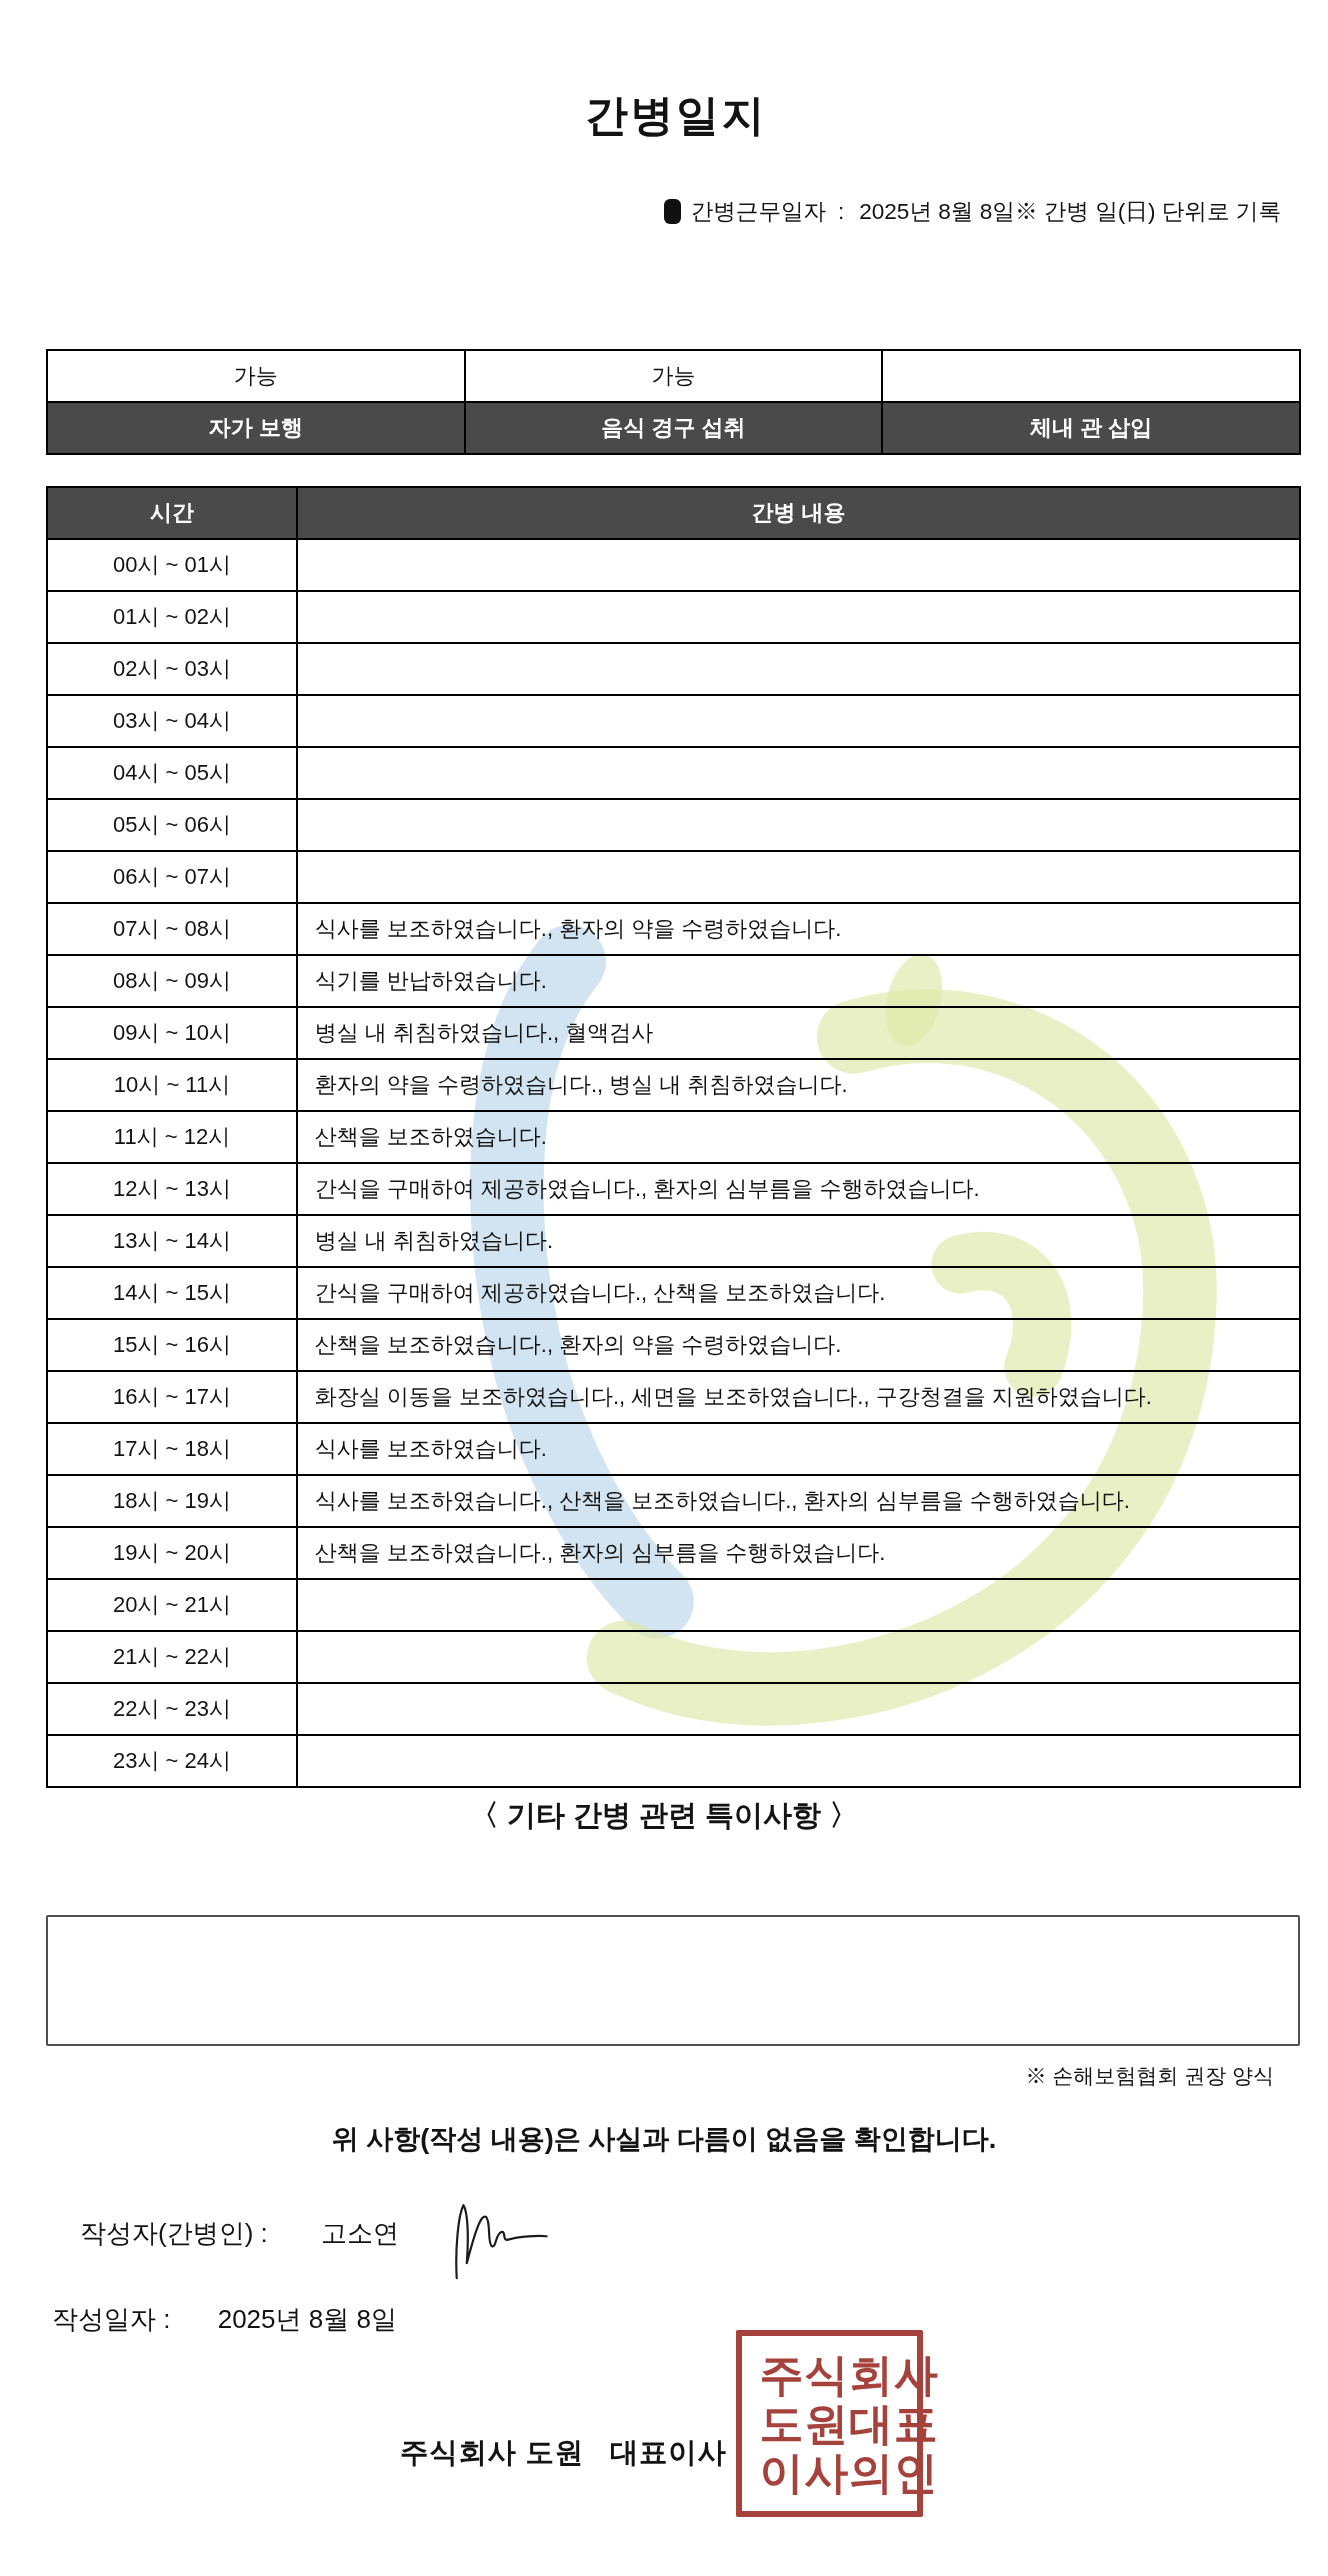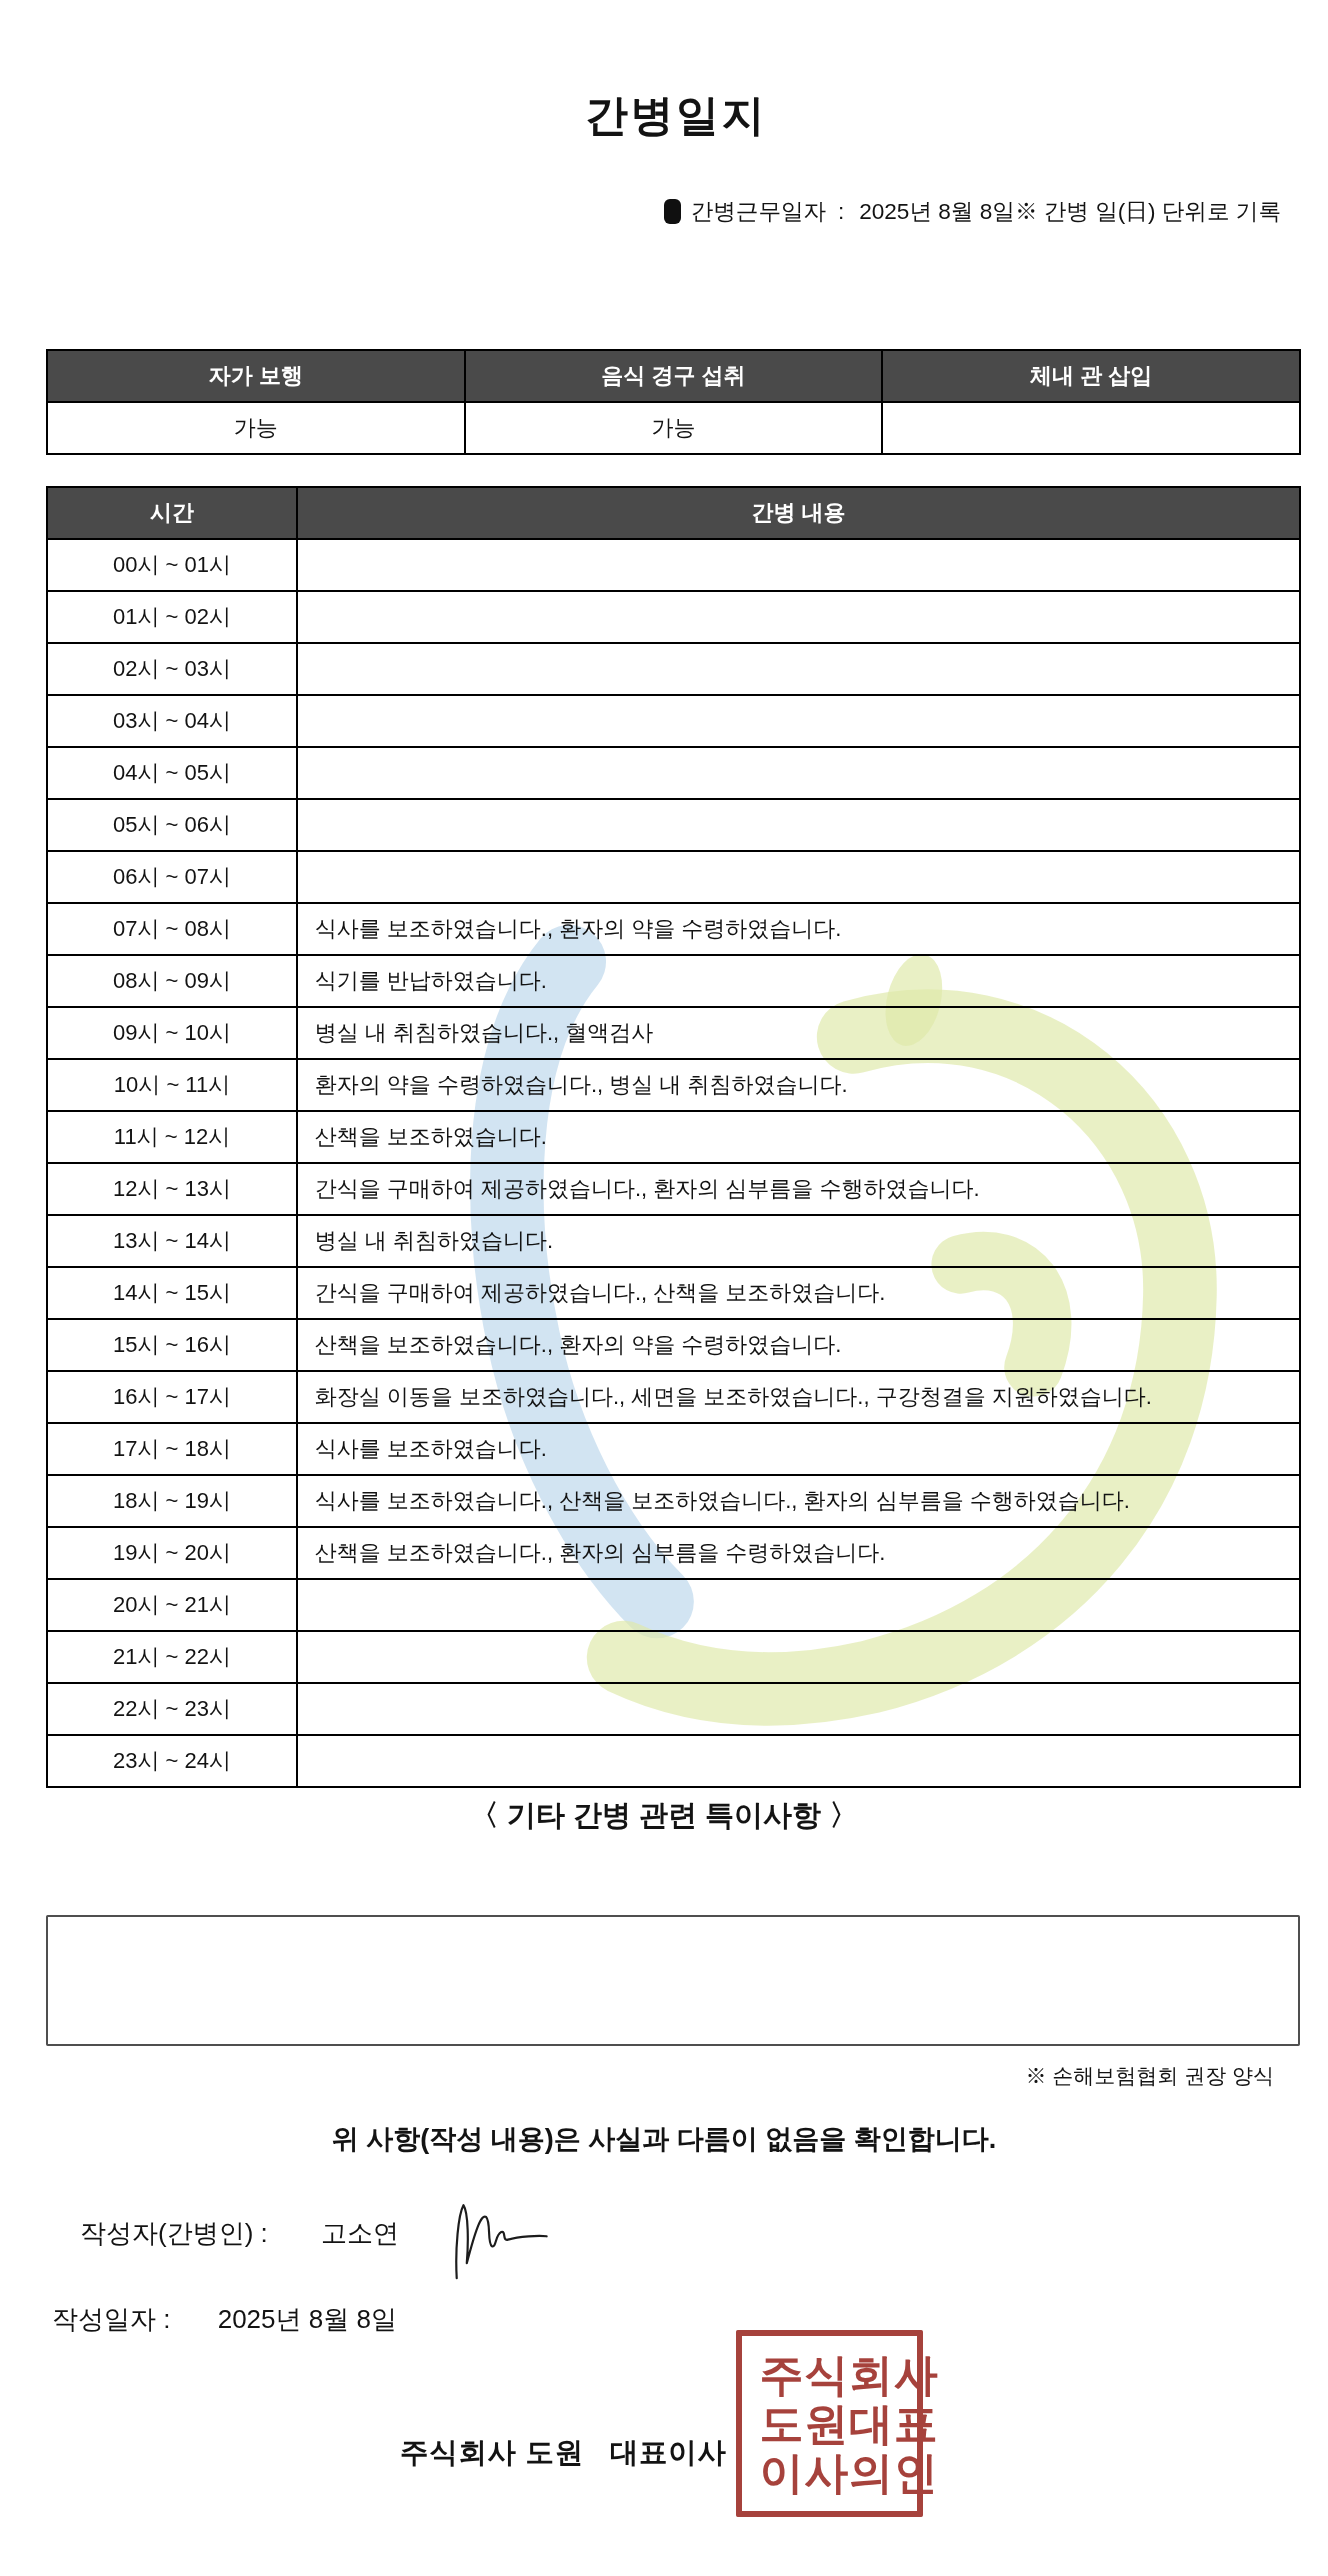--- a/index.html
+++ b/index.html
@@ -104,28 +104,28 @@
       <span class="meta-sep">:</span>
       <span>2025년 8월 8일</span>
     </div>
     <div>※ 간병 일(日) 단위로 기록</div>
   </div>
 
 
   <table class="grid t-status">
     <tbody>
         <tr>
+      <td>가능</td>
+      <td>가능</td>
+      <td></td>
+    </tr>
+    <tr>
       <th>자가 보행</th>
       <th>음식 경구 섭취</th>
       <th>체내 관 삽입</th>
-    </tr>
-    <tr>
-      <td>가능</td>
-      <td>가능</td>
-      <td></td>
     </tr>
   </tbody>
     </table>
 
   <table class="grid t-care">
     <colgroup>
         <col style="width:250px">
         <col>
       </colgroup>
     <thead>
@@ -206,21 +206,21 @@
         <tr>
           <td>17시 ~ 18시</td>
           <td class="care-content">식사를 보조하였습니다.</td>
         </tr>
         <tr>
           <td>18시 ~ 19시</td>
           <td class="care-content">식사를 보조하였습니다., 산책을 보조하였습니다., 환자의 심부름을 수행하였습니다.</td>
         </tr>
         <tr>
           <td>19시 ~ 20시</td>
-          <td class="care-content">산책을 보조하였습니다., 환자의 심부름을 수령하였습니다.</td>
+          <td class="care-content">산책을 보조하였습니다., 환자의 심부름을 수행하였습니다.</td>
         </tr>
         <tr>
           <td>20시 ~ 21시</td>
           <td class="care-content"></td>
         </tr>
         <tr>
           <td>21시 ~ 22시</td>
           <td class="care-content"></td>
         </tr>
         <tr>

